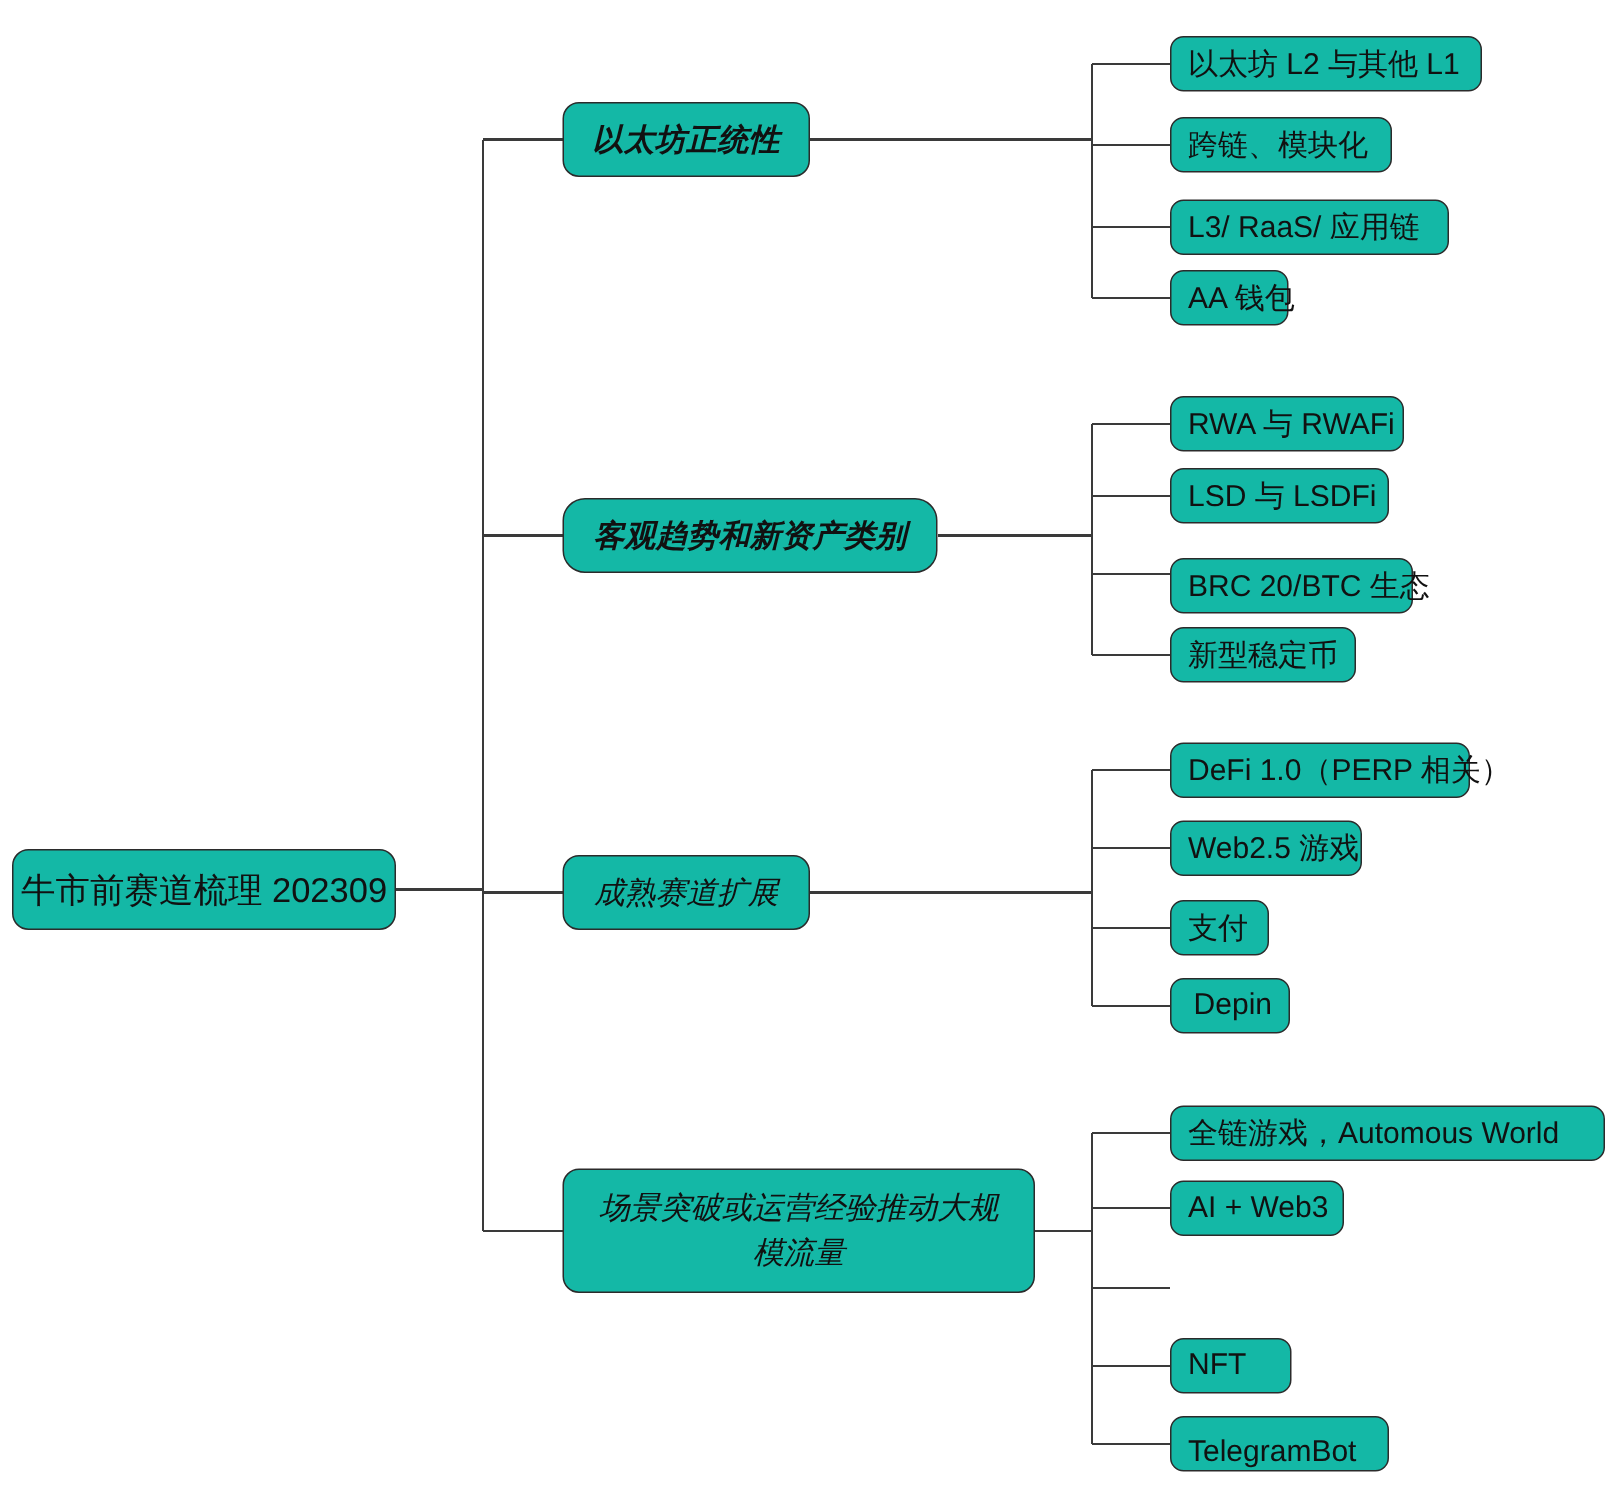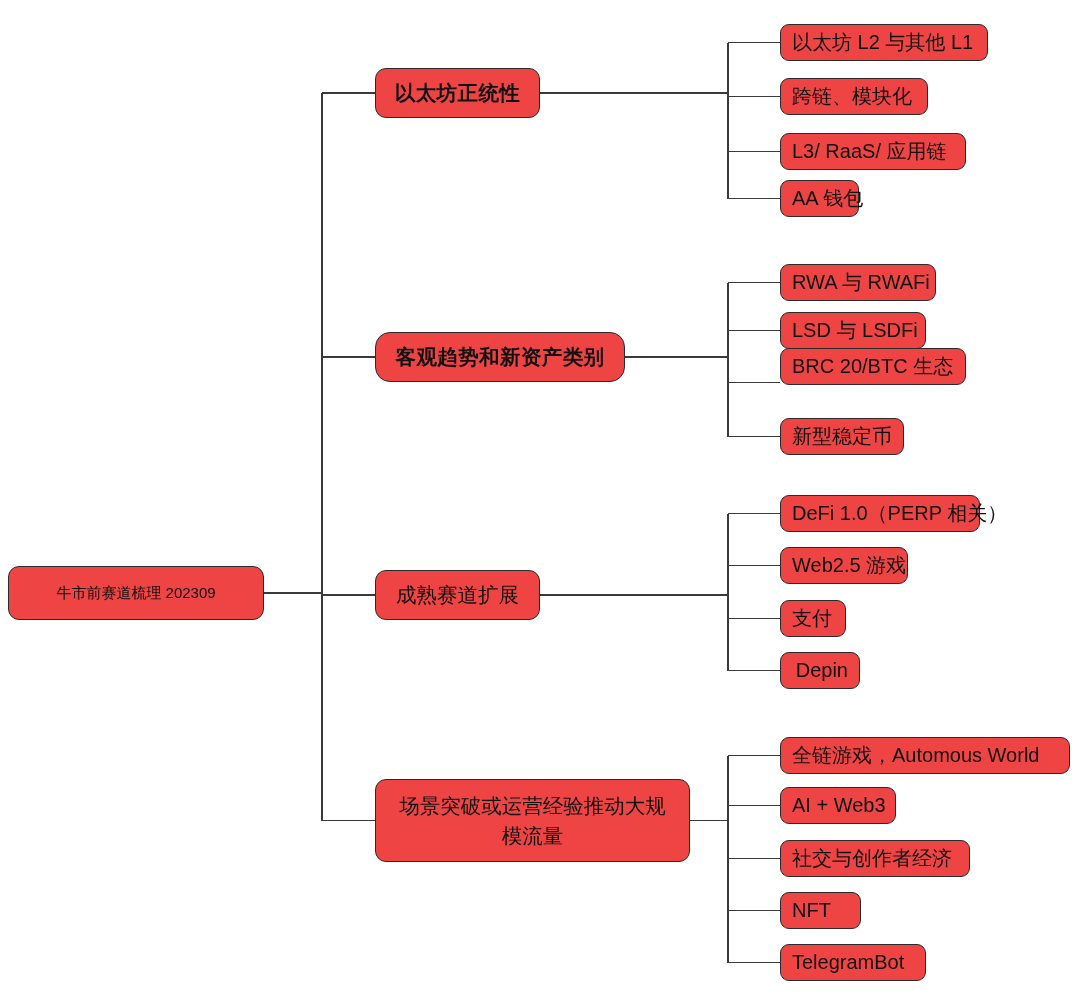--- a/index.html
+++ b/index.html
@@ -25,43 +25,44 @@
     top: 0;
     width: 1080px;
     height: 1001px;
     pointer-events: none;
   }
   .node {
     position: absolute;
     box-sizing: border-box;
     border: 1.6px solid #2b2b2b;
     border-radius: 9px;
-    background: #ef4444;
+    background: #14b8a6;
     display: flex;
     align-items: center;
     white-space: nowrap;
     color: #111111;
   }
   .node-label {
     display: block;
     width: 100%;
   }
   .root {
     border-width: 1.8px;
     border-radius: 11px;
-    font-size: 15px;
+    font-size: 23px;
     justify-content: center;
     text-align: center;
   }
   .branch {
     border-width: 1.8px;
     border-radius: 11px;
     font-size: 20.5px;
     justify-content: center;
     text-align: center;
+    font-style: italic;
   }
   .branch.bold .node-label {
     font-weight: 700;
     letter-spacing: 0.4px;
   }
   .branch.multiline {
     justify-content: flex-start;
     text-align: left;
     white-space: normal;
     padding: 0 14px;
@@ -133,21 +134,21 @@
     </div>
     <div class="node branch bold" style="left: 375px; top: 332px; width: 250px; height: 50px; border-radius: 15px;">
       <span class="node-label">客观趋势和新资产类别</span>
     </div>
     <div class="node leaf" style="left: 780px; top: 264px; width: 156px; height: 37px;">
       <span class="node-label">RWA 与 RWAFi</span>
     </div>
     <div class="node leaf" style="left: 780px; top: 312px; width: 146px; height: 37px;">
       <span class="node-label">LSD 与 LSDFi</span>
     </div>
-    <div class="node leaf" style="left: 780px; top: 348px; width: 186px; height: 37px;">
+    <div class="node leaf" style="left: 780px; top: 372px; width: 162px; height: 37px;">
       <span class="node-label">BRC 20/BTC 生态</span>
     </div>
     <div class="node leaf" style="left: 780px; top: 418px; width: 124px; height: 37px;">
       <span class="node-label">新型稳定币</span>
     </div>
     <div class="node branch" style="left: 375px; top: 570px; width: 165px; height: 50px;">
       <span class="node-label">成熟赛道扩展</span>
     </div>
     <div class="node leaf" style="left: 780px; top: 495px; width: 200px; height: 37px;">
       <span class="node-label">DeFi 1.0（PERP 相关）</span>
@@ -163,22 +164,19 @@
     </div>
     <div class="node branch multiline" style="left: 375px; top: 779px; width: 315px; height: 83px; text-align: center;">
       <span class="node-label">场景突破或运营经验推动大规模流量</span>
     </div>
     <div class="node leaf" style="left: 780px; top: 737px; width: 290px; height: 37px;">
       <span class="node-label">全链游戏，Automous World</span>
     </div>
     <div class="node leaf" style="left: 780px; top: 787px; width: 116px; height: 37px;">
       <span class="node-label">AI + Web3</span>
     </div>
-    <div class="node leaf" style="left: 780px; top: 840px; width: 190px; height: 37px;">
-      <span class="node-label">社交与创作者经济</span>
-    </div>
     <div class="node leaf" style="left: 780px; top: 892px; width: 81px; height: 37px;">
       <span class="node-label">NFT</span>
     </div>
-    <div class="node leaf" style="left: 780px; top: 944px; width: 146px; height: 37px;">
+    <div class="node leaf" style="left: 780px; top: 944px; width: 146px; height: 37px; align-items: flex-end;">
       <span class="node-label">TelegramBot</span>
     </div>
   </div>
 
 </body></html>

